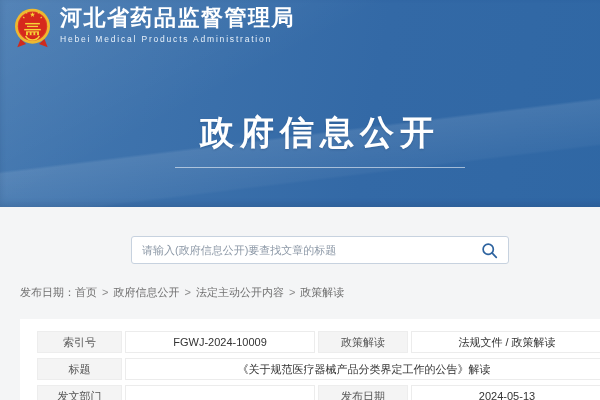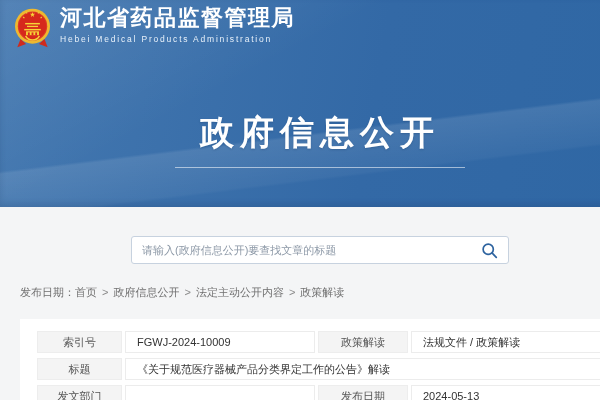--- a/index.html
+++ b/index.html
@@ -66,21 +66,21 @@
     border-collapse:separate; border-spacing:3px 5px;
     table-layout:fixed; font-size:11px;
   }
   td { height:22px; vertical-align:middle; }
   td.lbl {
     background:#f4f4f4; border:1px solid #ededed;
     text-align:center; color:#555; padding:0 12px;
   }
   td.val {
     background:#ffffff; border:1px solid #ececec;
-    text-align:left; color:#333; padding:0 11px;
+    text-align:center; color:#333; padding:0 11px;
     white-space:nowrap; overflow:hidden;
   }
 </style>
 </head>
 <body>
 
 <div class="page">
 
   <div class="banner">
     <div class="logo">

